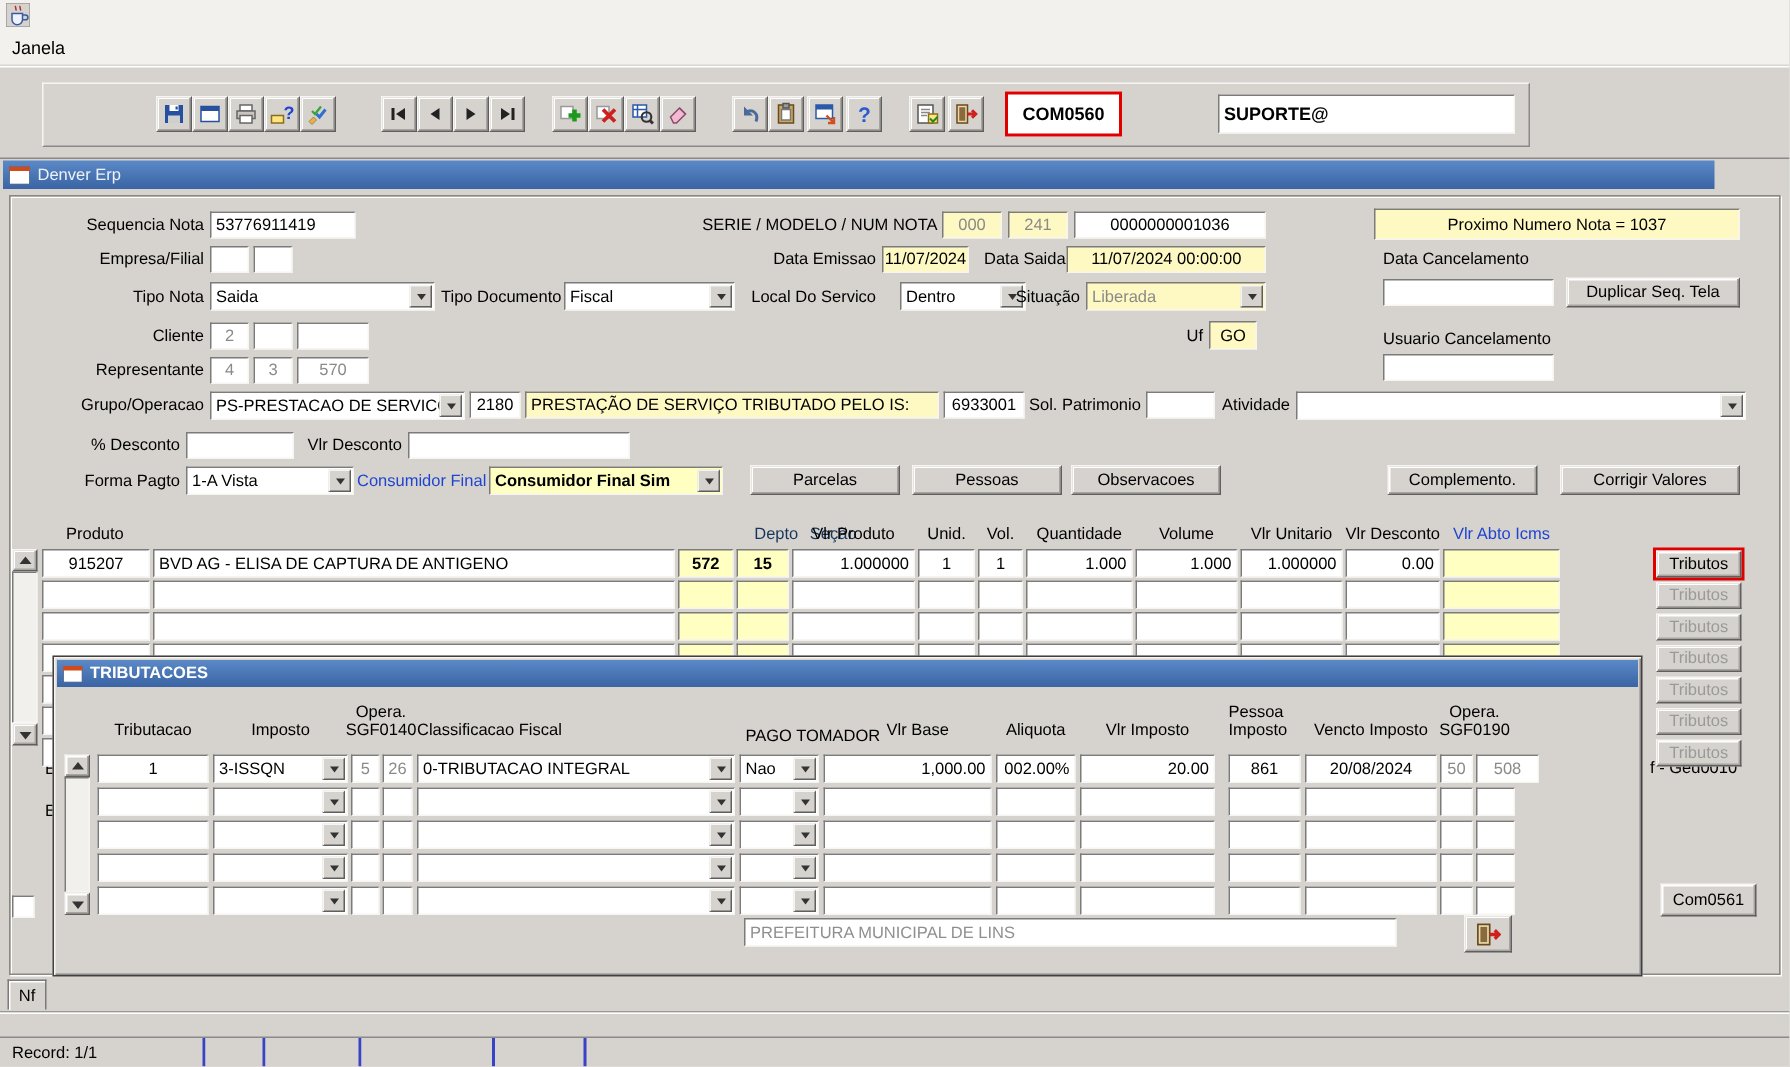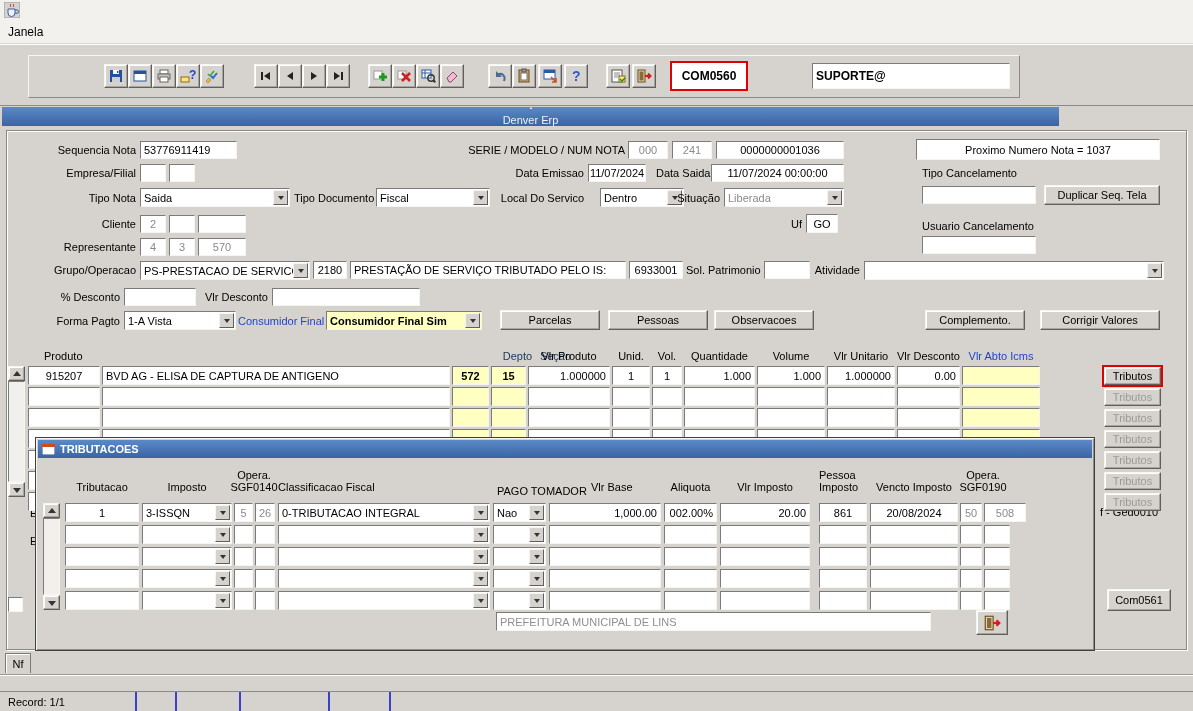--- a/index.html
+++ b/index.html
@@ -5,21 +5,21 @@
 *{margin:0;padding:0;box-sizing:border-box;}
 html,body{width:1193px;height:711px;}
 #page{position:relative;width:1193px;height:711px;background:#d6d3ce;font-family:"Liberation Sans",sans-serif;font-size:11px;color:#000;overflow:hidden;}
 .abs{position:absolute;}
 .lbl{white-space:nowrap;}
 .lbl.r{text-align:right;}
 .lbl.c{text-align:center;}
 .fld{background:#fff;border:1px solid;border-color:#7b7b7b #f6f5f2 #f6f5f2 #7b7b7b;padding:0 3px;display:flex;align-items:center;white-space:nowrap;overflow:hidden;}
 .fld.c{justify-content:center;}
 .fld.r{justify-content:flex-end;}
-.gfld{background:#ffffff;}
+.gfld{background:#fef9c3;}
 .yfld{background:#ffffc2;}
 .gray{color:#8a8a8a;}
 .b{font-weight:bold;}
 .blue{color:#1f45d0;}
 .dh{color:#17365d;font-weight:normal;margin-left:47px;}
 .btn{background:#d6d3ce;border:1px solid;border-color:#f6f5f2 #5f5f5f #5f5f5f #f6f5f2;box-shadow:inset -1px -1px 0 #a8a49e,inset 1px 1px 0 #ffffff;display:flex;align-items:center;justify-content:center;white-space:nowrap;cursor:default;}
 .btn.disabled{color:#9a9a9a;}
 .redring{box-shadow:0 0 0 2px #e00000,inset -1px -1px 0 #a8a49e,inset 1px 1px 0 #ffffff;}
 .combo{padding-right:17px;position:absolute;}
 .arrow{position:absolute;right:1px;top:1px;bottom:1px;width:15px;background:#d6d3ce;border:1px solid;border-color:#f6f5f2 #5f5f5f #5f5f5f #f6f5f2;display:flex;align-items:center;justify-content:center;}
@@ -181,21 +181,21 @@
         <path d="M9 8h5" stroke="#cf1f1f" stroke-width="2"></path>
         <path d="M12 5.5L14.5 8 12 10.5" stroke="#cf1f1f" stroke-width="2" fill="none"></path>
       </svg>
     </div>
 
   <div class="abs" style="left:670px;top:61px;width:78px;height:30px;background:#fff;border:2px solid #e00000;display:flex;align-items:center;justify-content:center;">
     <span class="b" style="font-size:12px;">COM0560</span>
   </div>
   <div class="abs fld" style="left:812px;top:63px;width:198px;height:26px;font-size:12px;font-weight:bold;">SUPORTE@</div>
 
-  <div class="abs tbar" style="left:2px;top:107px;width:1057px;height:19px;flex-direction:column;">
+  <div class="abs tbar" style="left:2px;top:107px;width:1141px;height:19px;">
     <svg width="14" height="12" viewBox="0 0 14 12">
         <rect x="0" y="0" width="14" height="12" fill="#fff" stroke="#234a7a"></rect>
         <rect x="0" y="0" width="14" height="3" fill="#d04a1a"></rect>
       </svg>
     <span style="font-weight:normal;color:#eef2f8;">Denver Erp</span>
   </div>
 
   <div class="abs etched" style="left:6px;top:130px;width:1181px;height:520px;"></div>
 
   <div class="abs lbl r" style="left:30px;top:144px;width:106px;height:13px;">Sequencia Nota</div>
@@ -206,21 +206,21 @@
   <div class="abs fld c" style="left:716px;top:141px;width:128px;height:18px;">0000000001036</div>
   <div class="abs fld c gfld" style="left:916px;top:139px;width:244px;height:21px;">Proximo Numero Nota = 1037</div>
 
   <div class="abs lbl r" style="left:30px;top:167px;width:106px;height:13px;">Empresa/Filial</div>
   <div class="abs fld" style="left:140px;top:164px;width:26px;height:18px;"></div>
   <div class="abs fld" style="left:169px;top:164px;width:26px;height:18px;"></div>
   <div class="abs lbl r" style="left:508px;top:167px;width:76px;height:13px;">Data Emissao</div>
   <div class="abs fld c gfld" style="left:588px;top:164px;width:58px;height:18px;">11/07/2024</div>
   <div class="abs lbl r" style="left:656px;top:167px;width:52px;height:13px;">Data Saida</div>
   <div class="abs fld c gfld" style="left:711px;top:164px;width:133px;height:18px;">11/07/2024 00:00:00</div>
-  <div class="abs lbl" style="left:922px;top:167px;width:110px;height:13px;">Tipo Cancelamento</div>
+  <div class="abs lbl" style="left:922px;top:167px;width:110px;height:13px;">Data Cancelamento</div>
 
   <div class="abs lbl r" style="left:30px;top:192px;width:106px;height:13px;">Tipo Nota</div>
   <div class="abs fld combo" style="left:140px;top:188px;width:150px;height:19px;">
     <span>Saida</span>
     <span class="arrow">
         <i class="tri-down"></i>
       </span>
   </div>
   <div class="abs lbl r" style="left:294px;top:192px;width:78px;height:13px;">Tipo Documento</div>
   <div class="abs fld combo" style="left:376px;top:188px;width:114px;height:19px;">

